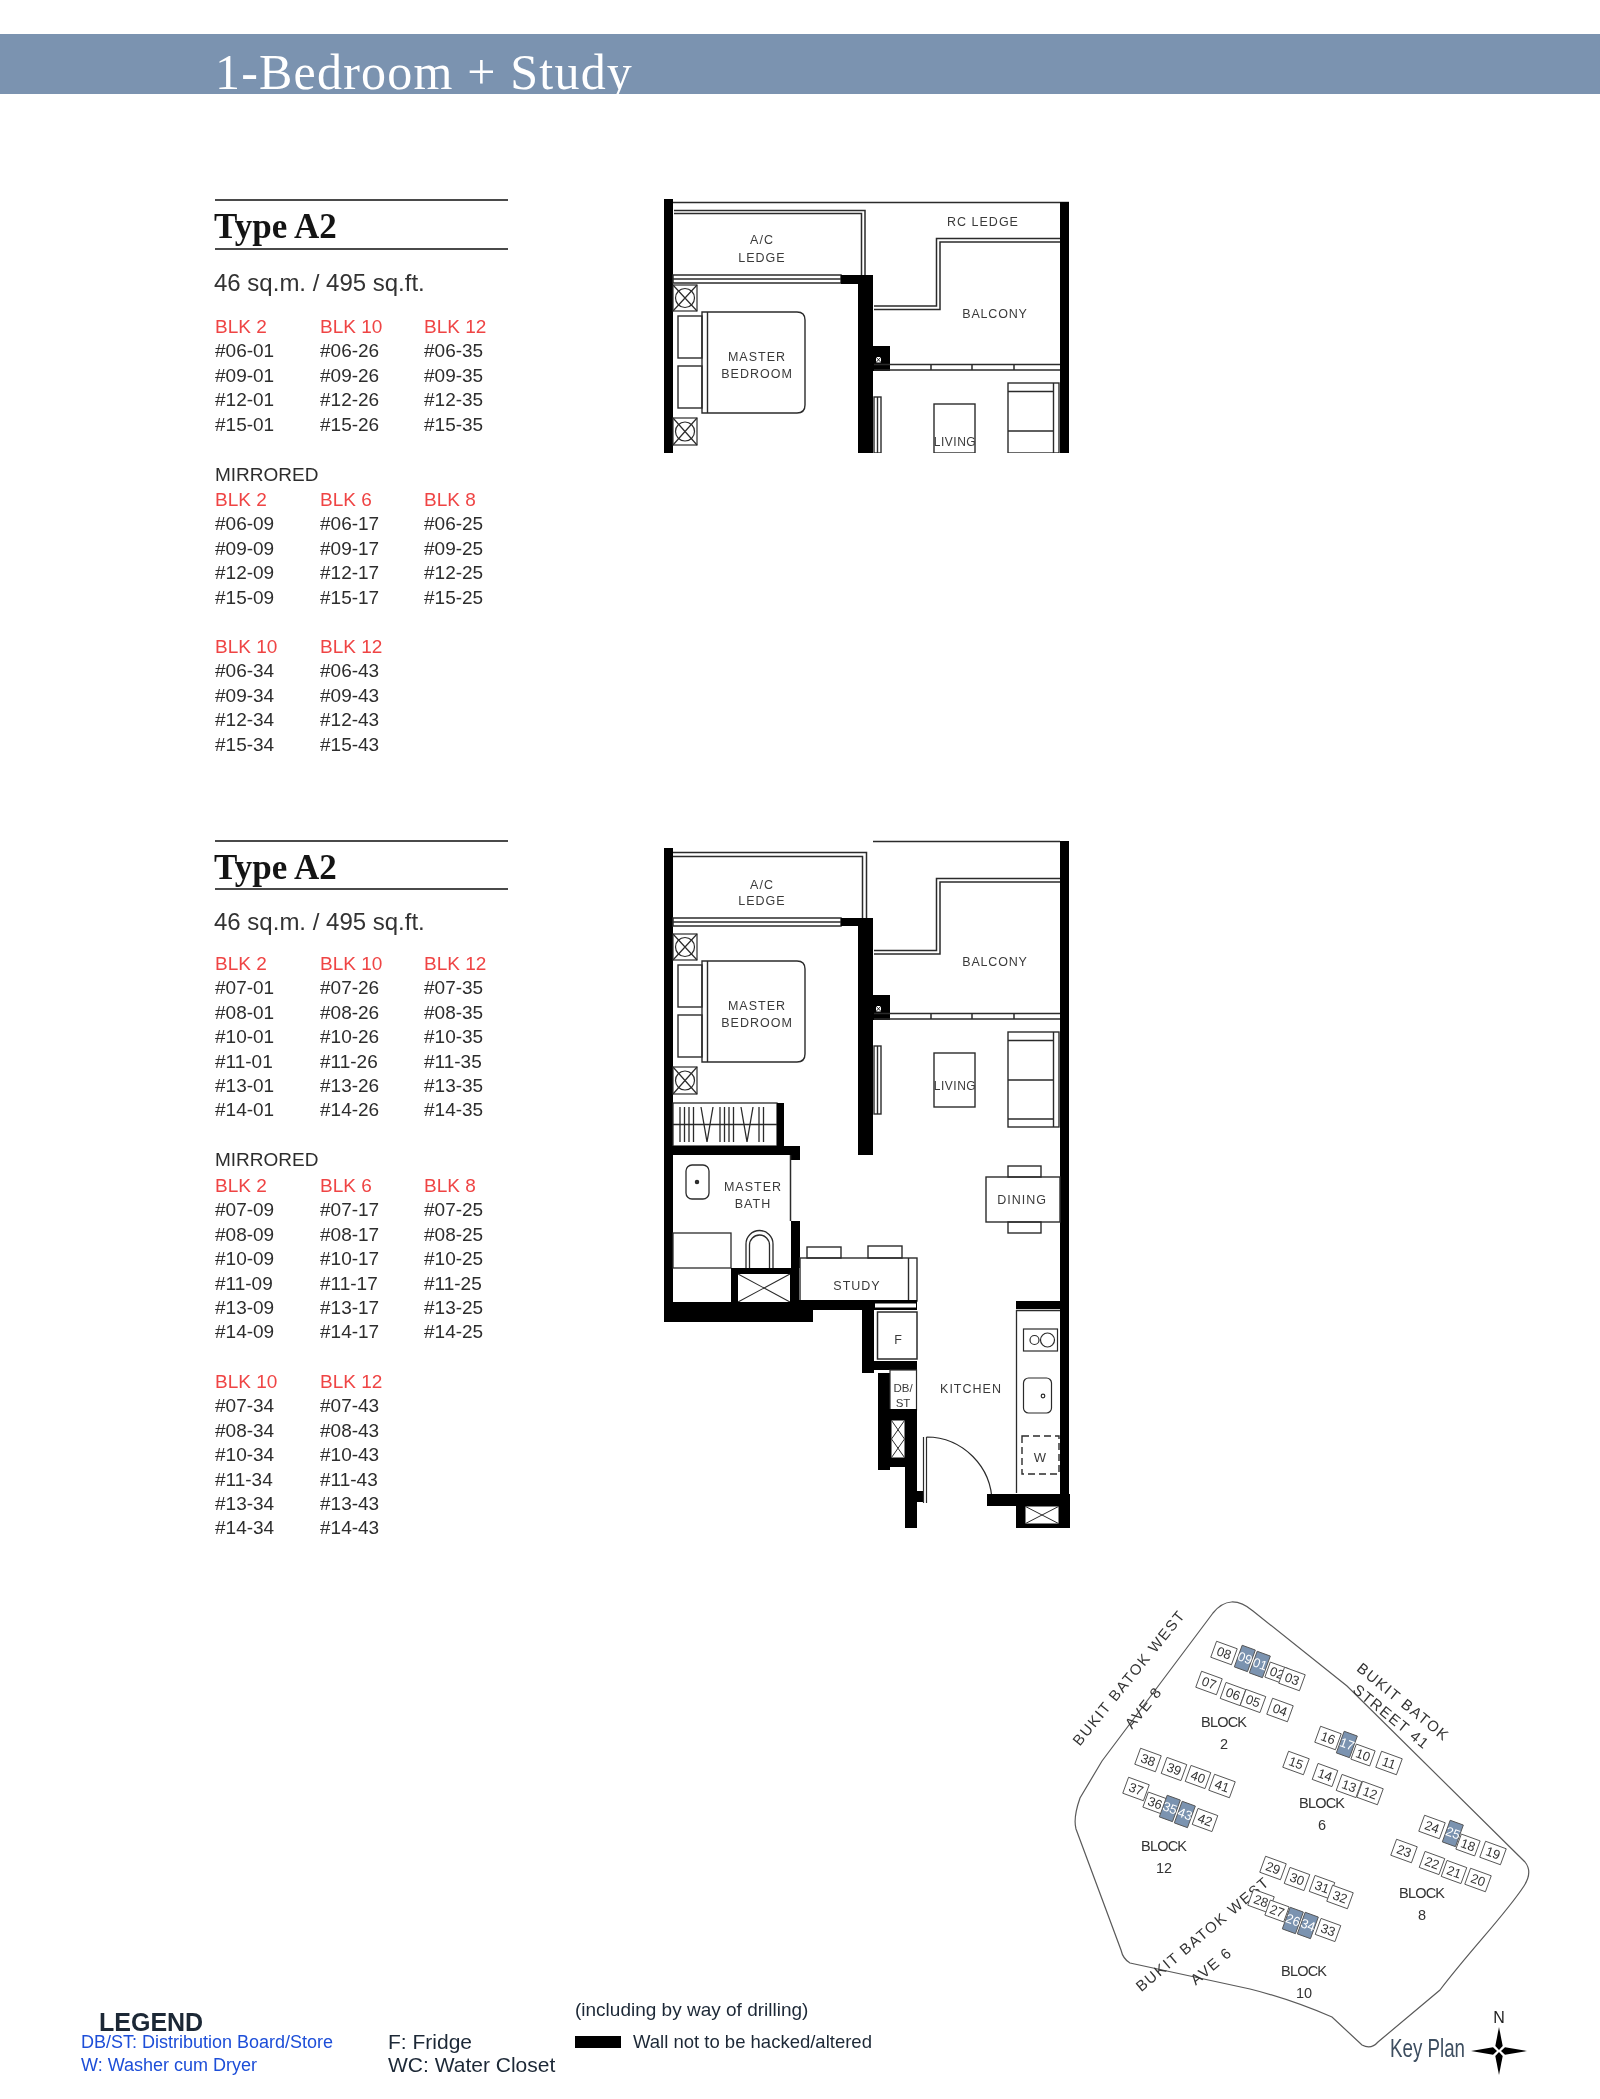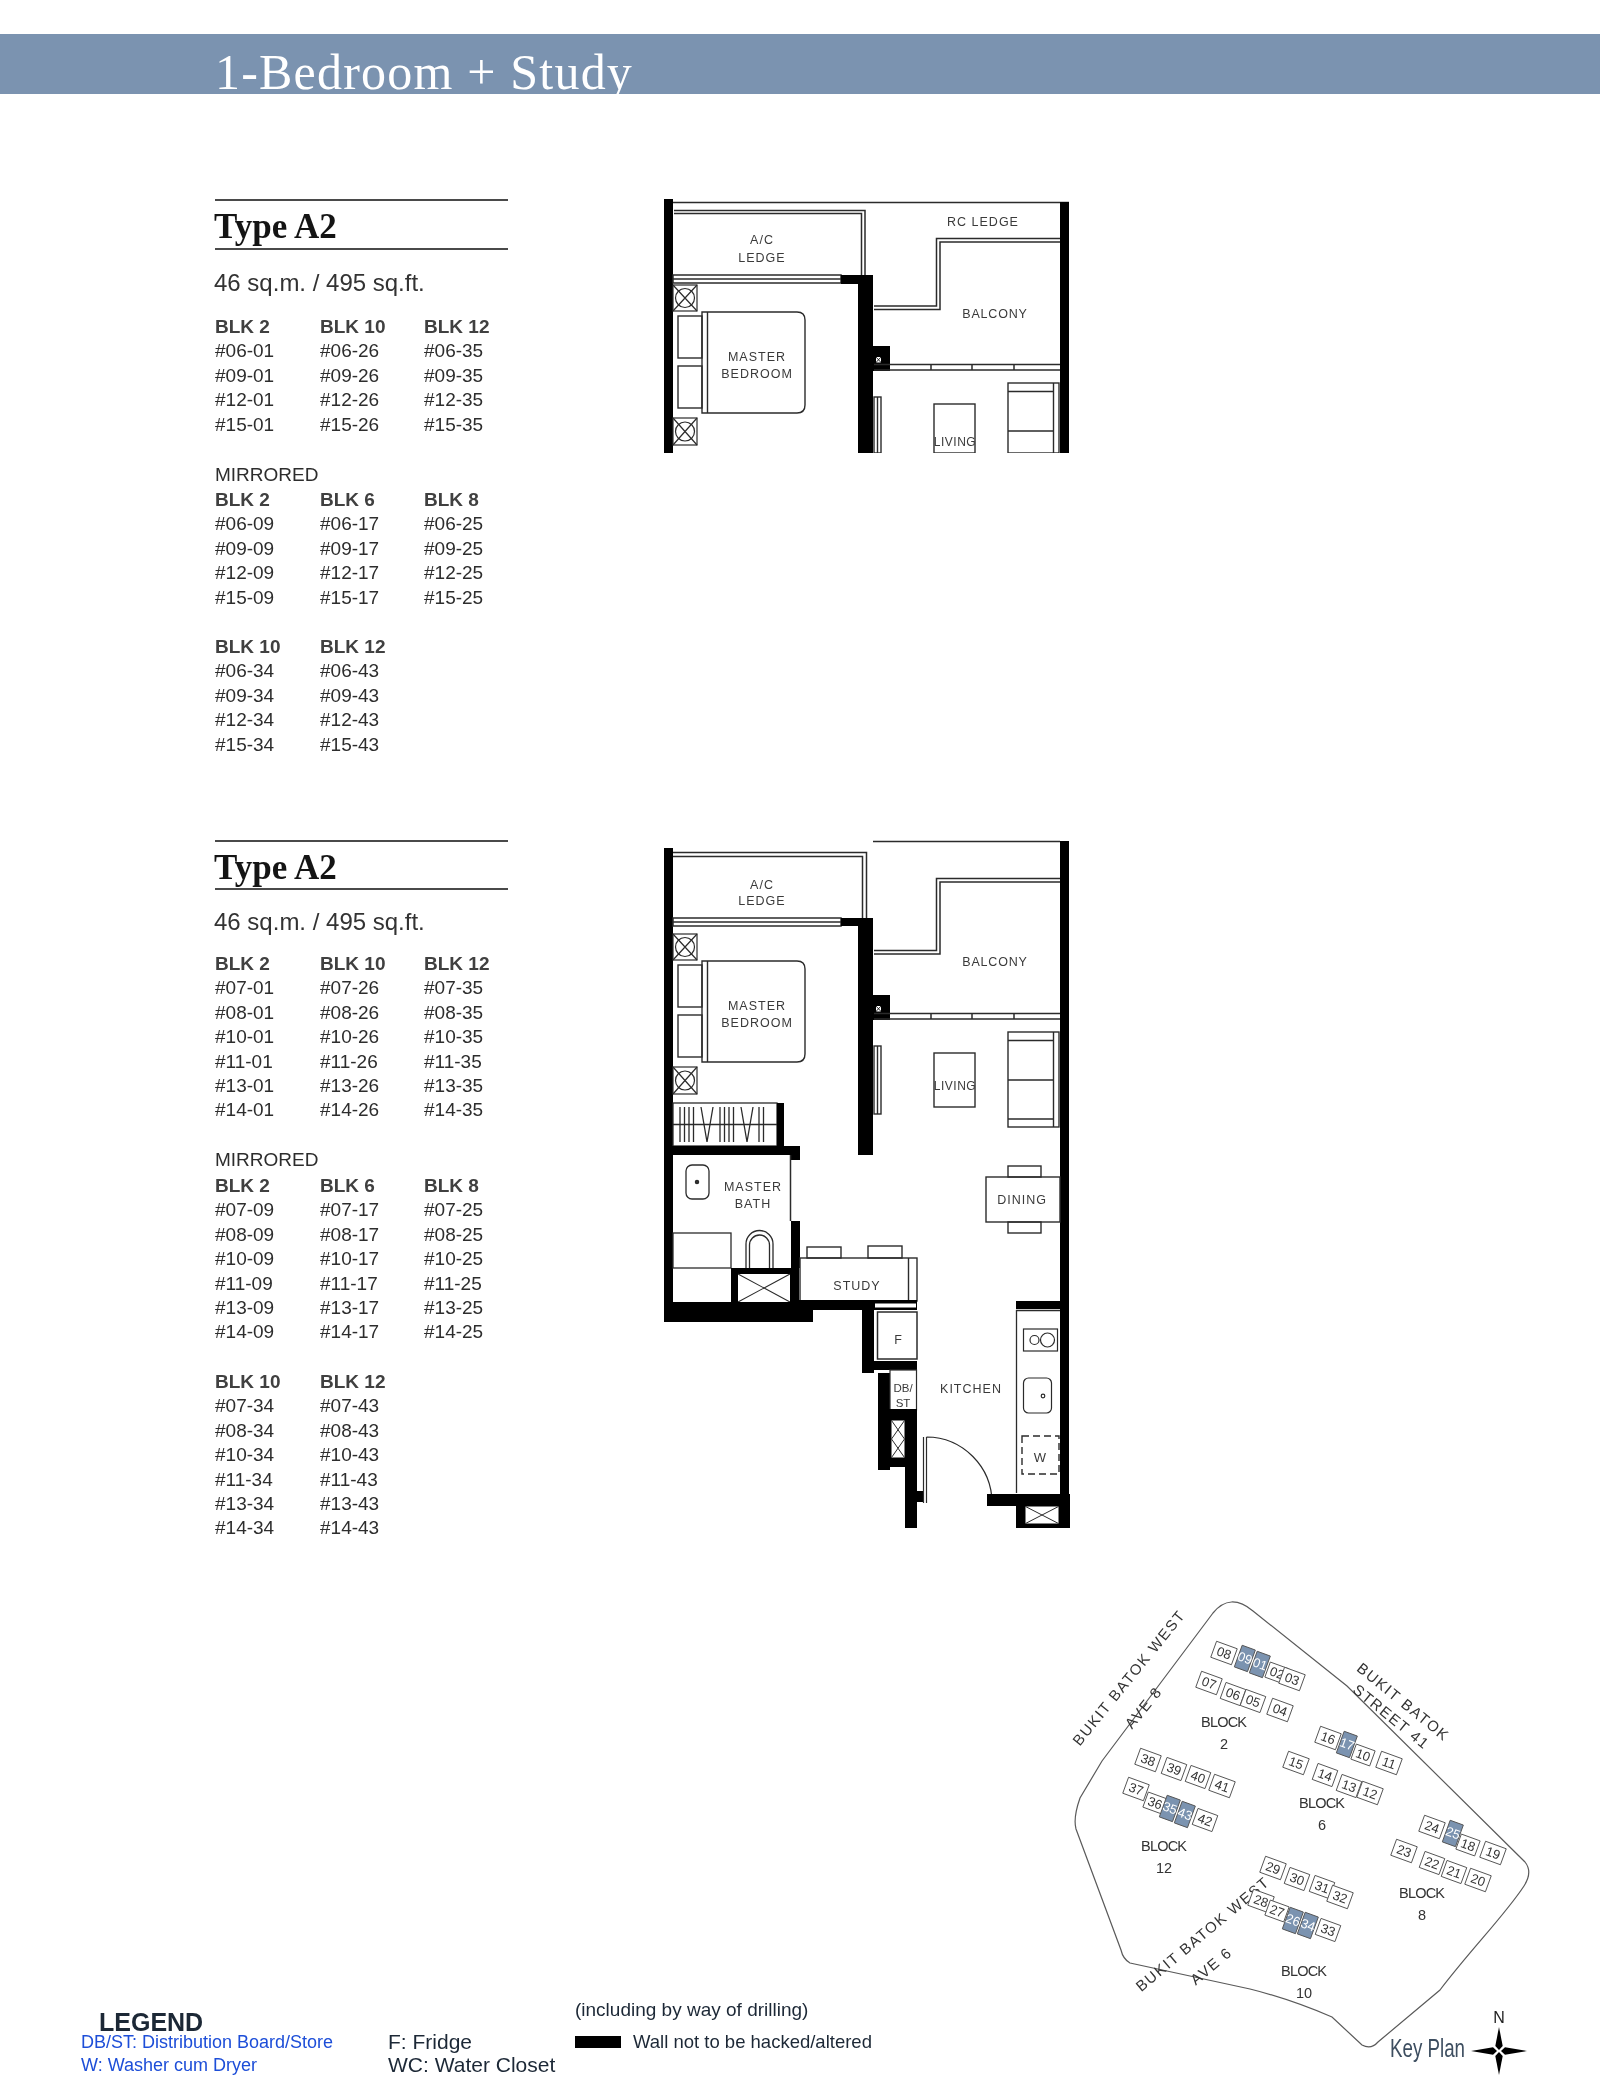--- a/index.html
+++ b/index.html
@@ -1,20 +1,20 @@
 <!DOCTYPE html>
 <html><head>
 <meta charset="utf-8">
 <style>
   html,body{margin:0;padding:0}
   body{width:1600px;height:2099px;position:relative;background:#fff;
        font-family:"Liberation Sans",sans-serif;overflow:hidden}
   .abs{position:absolute}
   .units{font-size:19px;line-height:24.4px;color:#2d2d2d;white-space:pre}
-  .units b{font-weight:bold;color:#404040}
+  .units b{font-weight:normal;color:#ef4444}
   .col{position:absolute;top:0}
   svg text{font-family:"Liberation Sans",sans-serif}
 </style>
 </head>
 <body>
 
 <div class="abs" style="left:0;top:34px;width:1600px;height:60px;background:#7b93b0"></div>
 
 <div class="abs" style="left:215px;top:35px;width:900px;height:58px;line-height:1;
      font-family:'Liberation Serif',serif;font-size:50px;color:#fff;letter-spacing:1.2px;margin-top:12px;">1-Bedroom + Study</div>

